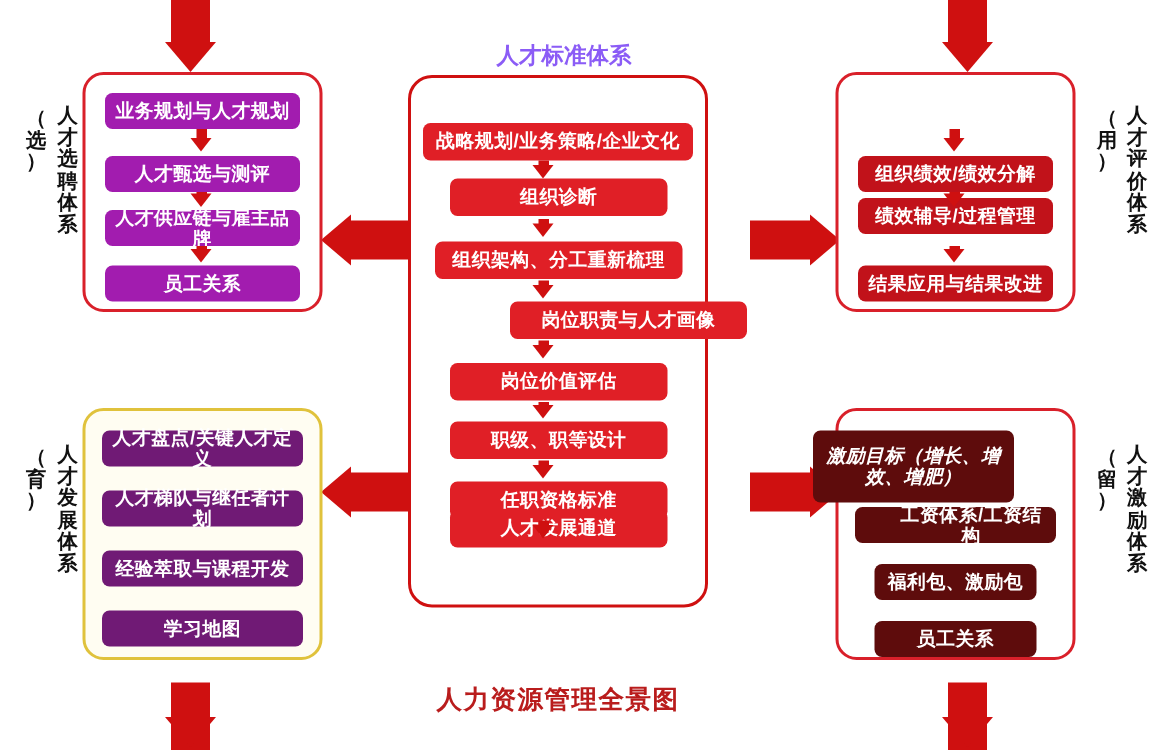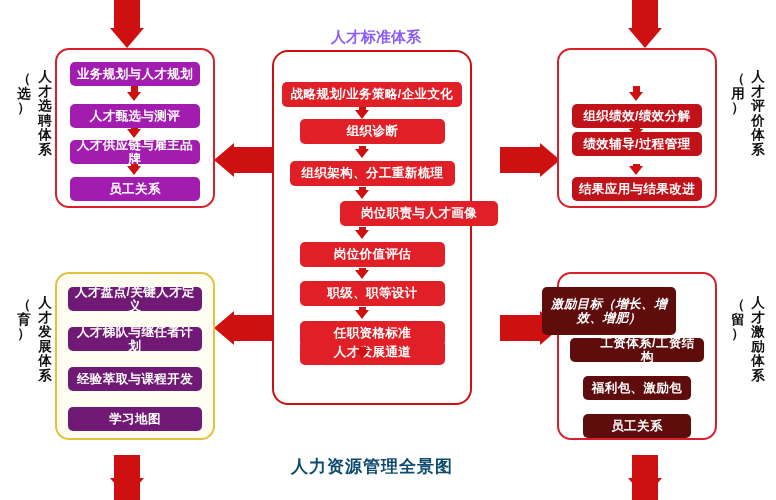--- a/index.html
+++ b/index.html
@@ -104,21 +104,21 @@
     font-size: 15px;
     font-weight: bold;
     color: #8b5cf6;
     text-align: center;
     width: 200px;
   }
   .main-title {
     position: absolute;
     font-size: 17px;
     font-weight: bold;
-    color: #0c4a6e;
+    color: #b91c1c;
     text-align: center;
     width: 300px;
     letter-spacing: 1px;
   }
 </style>
 </head>
 <body>
 
 <div id="canvas">
 

